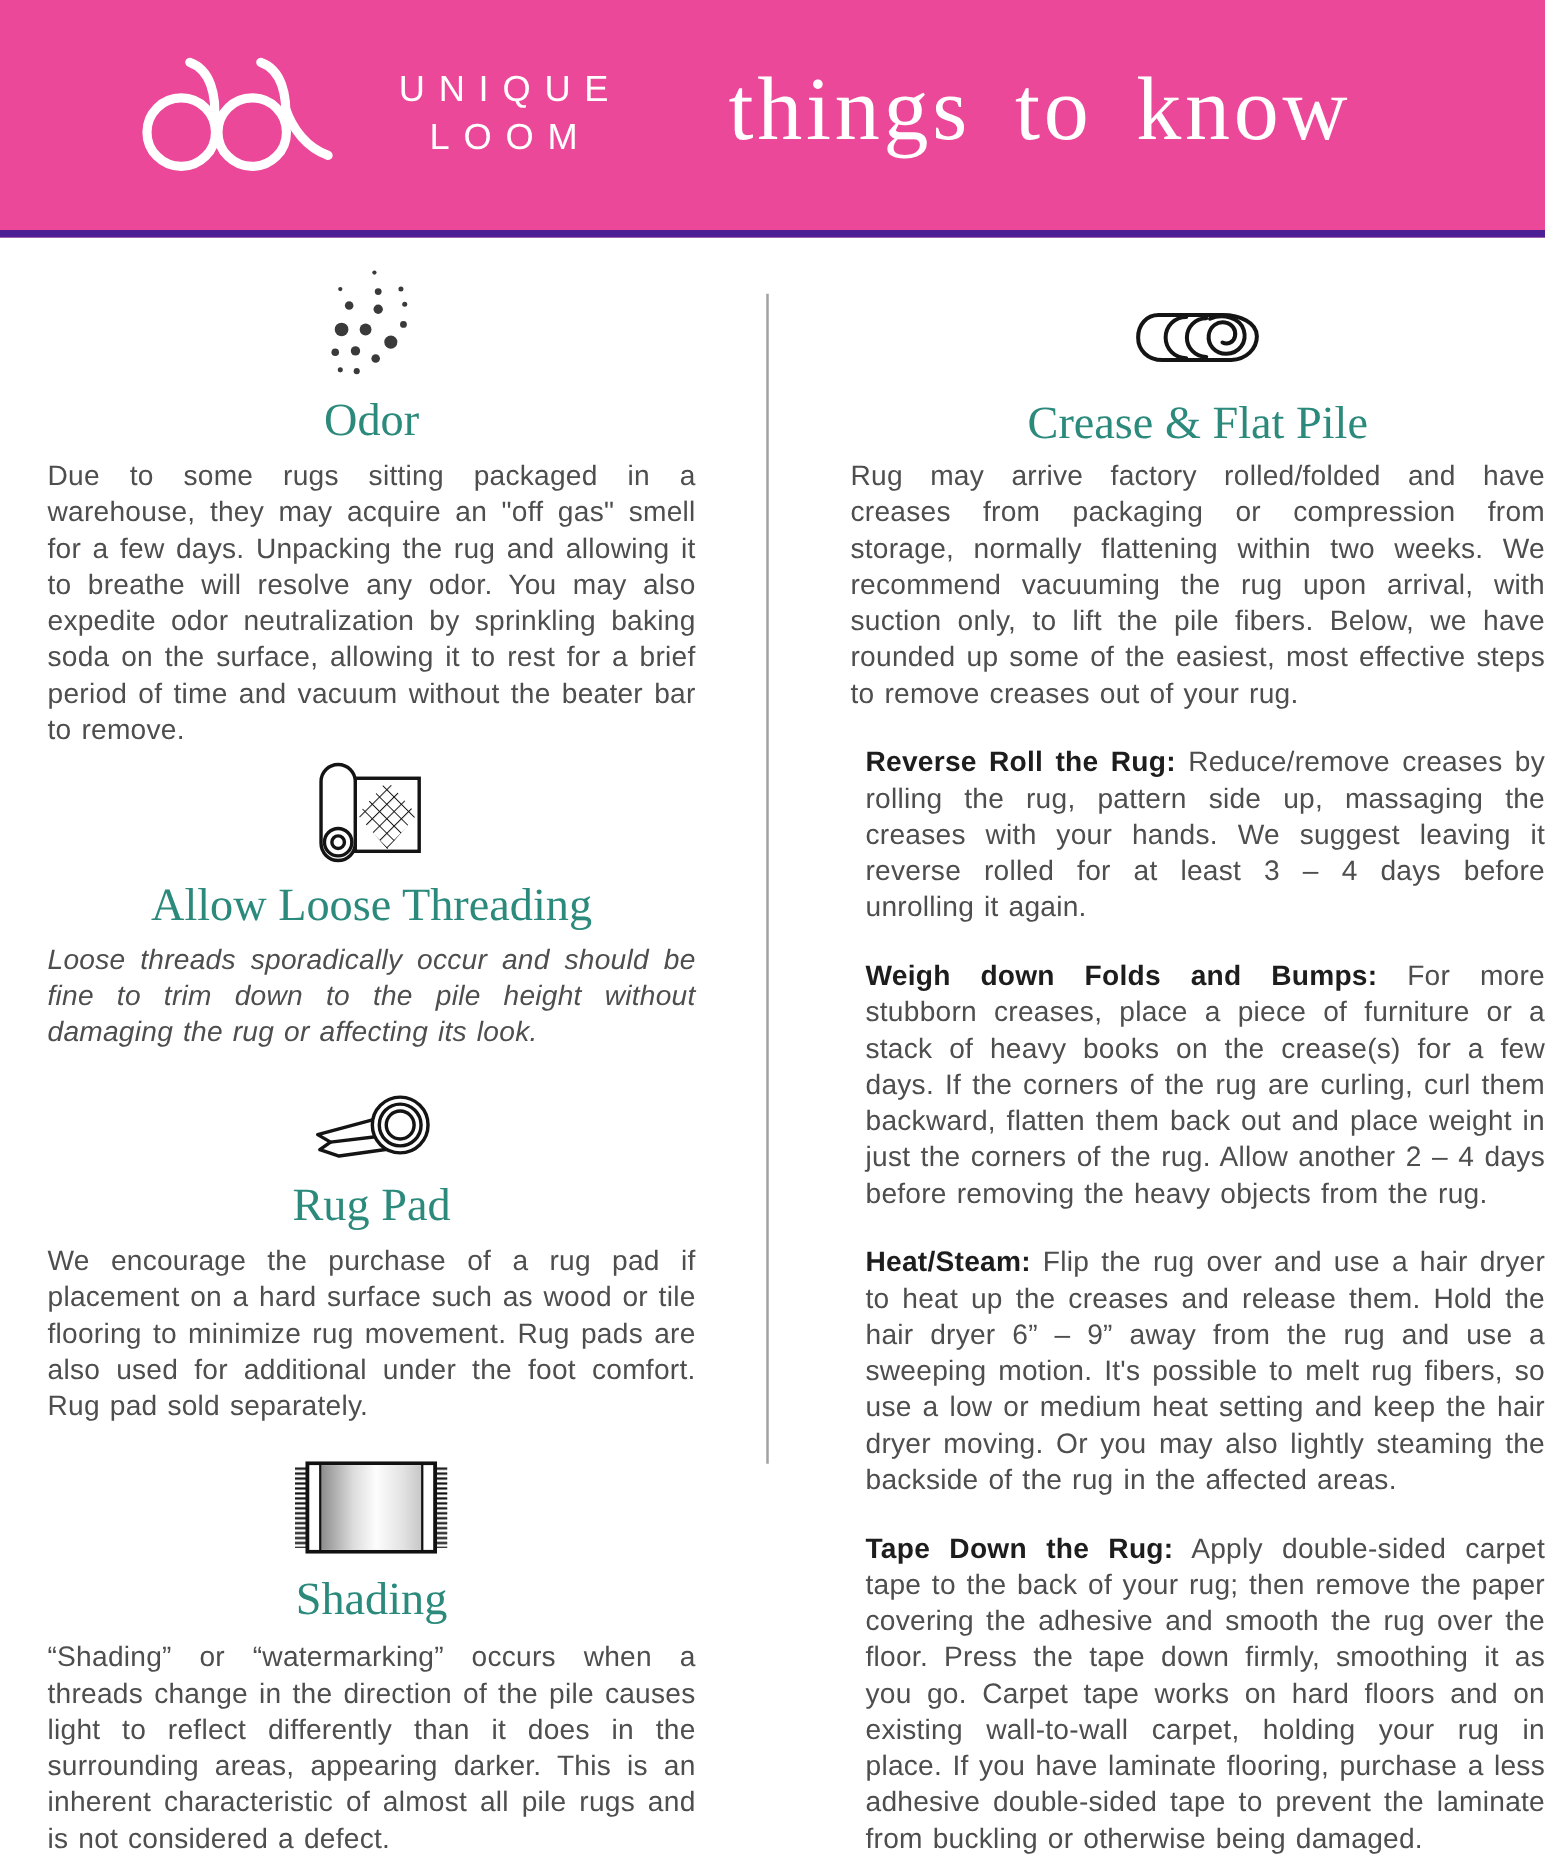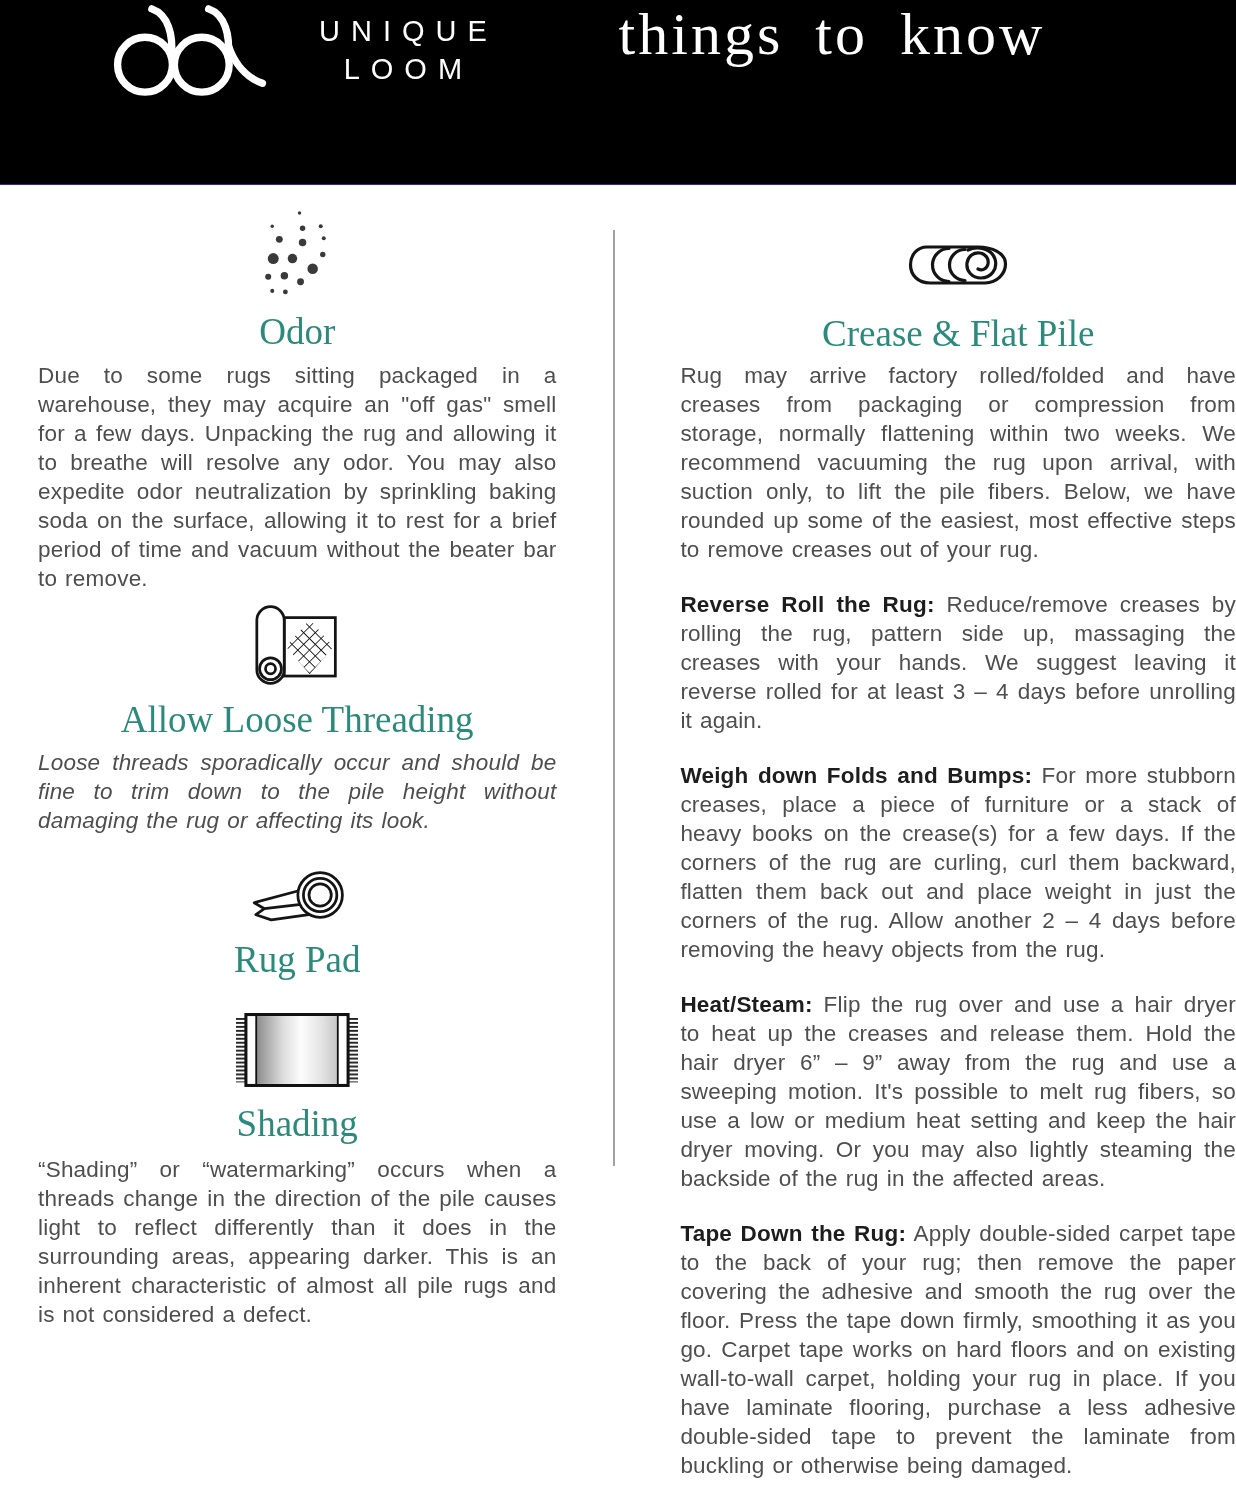--- a/index.html
+++ b/index.html
@@ -1,48 +1,48 @@
 <!DOCTYPE html>
 <html><head>
 <meta charset="utf-8">
 <style>
   html,body{margin:0;padding:0;background:#fff;}
   .page{position:relative;width:1236px;height:1500px;background:#ffffff;overflow:hidden;
         font-family:"Liberation Sans",sans-serif;}
   
-  .header{height:184px;background:#000000;border-bottom:1px solid #4c1d95;
-          display:flex;align-items:flex-start;box-sizing:content-box;}
+  .header{height:184px;background:#ec4899;border-bottom:6px solid #4c1d95;
+          display:flex;align-items:center;box-sizing:content-box;}
   .logo-wrap{display:flex;align-items:center;margin-left:98px;}
   .logo-svg{display:block;}
   .brand{color:#ffffff;margin-left:24px;text-align:center;font-size:29px;
          letter-spacing:11px;line-height:1.3;font-weight:400;}
   .brand div{padding-left:11px;} 
   .header-title{flex:1;text-align:center;color:#ffffff;font-family:"Liberation Serif",serif;
-                font-weight:400;font-size:60px;letter-spacing:3px;word-spacing:14px;
+                font-weight:400;font-size:72px;letter-spacing:3px;word-spacing:14px;
                 margin:0;padding:0 70px 10px 0;}
   
   .content{display:flex;align-items:stretch;height:993px;gap:28px;}
   .col-left{width:530px;margin-left:38px;}
   .divider{width:2px;background:#a2a2a2;margin-left:29px;margin-top:45px;margin-bottom:12px;}
   .col-right{width:568px;margin-left:37px;}
   
   .icon-row{display:flex;justify-content:center;}
   .sec-title{font-family:"Liberation Serif",serif;font-weight:400;color:#2b8a7c;
              font-size:37px;text-align:center;margin:0;line-height:1.25;}
   .body{font-size:22.5px;line-height:29px;color:#4e4e4e;text-align:justify;
         margin:0;letter-spacing:0.2px;word-spacing:1.5px;}
   .lead{font-weight:bold;color:#1d1d1d;}
   
   .s1 .icon-row{margin-top:20px;} .s1 .sec-title{margin-top:8px;} .s1 .body{margin-top:6px;}
   .s2 .icon-row{margin-top:10px;} .s2 .sec-title{margin-top:10px;} .s2 .body{margin-top:4px;font-style:italic;}
   .s3 .icon-row{margin-top:30px;} .s3 .sec-title{margin-top:12px;} .s3 .body{margin-top:6px;}
   .s4 .icon-row{margin-top:30px;} .s4 .sec-title{margin-top:14px;} .s4 .body{margin-top:8px;}
   
   .sr .icon-row{margin-top:58px;} .sr .sec-title{margin-top:24px;} .sr .intro{margin-top:4px;}
-  .tip{margin-top:26px;}
+  .tip{margin-top:26px;margin-left:12px;}
 </style>
 </head>
 <body>
 
 <div class="page">
 
   <div class="header">
     <div class="logo-wrap">
       <svg class="logo-svg" width="186" height="102" viewBox="0 0 190 104">
         <g fill="none" stroke="#ffffff" stroke-width="7.5" stroke-linecap="round">
@@ -122,20 +122,21 @@
             <g stroke="#141414" stroke-width="3.2" stroke-linejoin="round" fill="#ffffff">
               <path d="M 62 30 L 10 44 L 22 51 L 12 58 L 30 64 L 80 57 L 74 40 Z"></path>
               <path d="M 22 51 L 72 45" fill="none"></path>
               <circle cx="87" cy="35" r="26"></circle>
               <circle cx="87" cy="35" r="19.5"></circle>
               <circle cx="87" cy="35" r="13"></circle>
             </g>
           </svg>
         </div>
         <h2 class="sec-title">Rug Pad</h2>
+        <p class="body">We encourage the purchase of a rug pad if placement on a hard surface such as wood or tile flooring to minimize rug movement. Rug pads are also used for additional under the foot comfort. Rug pad sold separately.</p>
       </section>
 
       <section class="s4">
         <div class="icon-row">
           <svg width="122" height="74" viewBox="0 0 160 97">
             <defs>
               <pattern id="fr" width="8" height="5.2" patternUnits="userSpaceOnUse">
                 <rect x="0" y="1.4" width="8" height="2.3" fill="#111111"></rect>
               </pattern>
               <linearGradient id="shgrad" x1="0" y1="0" x2="1" y2="0">

